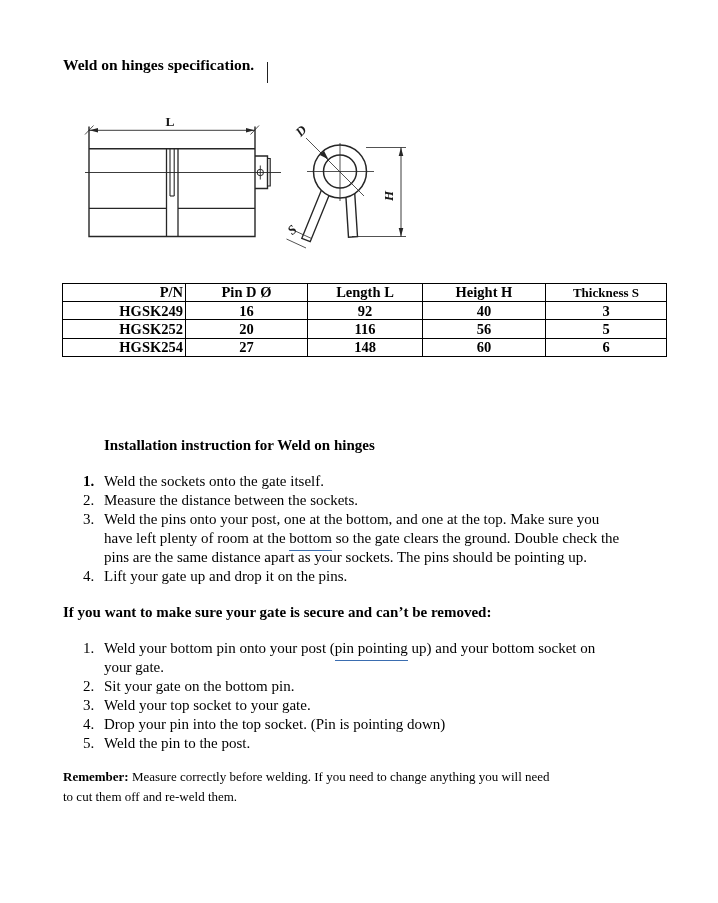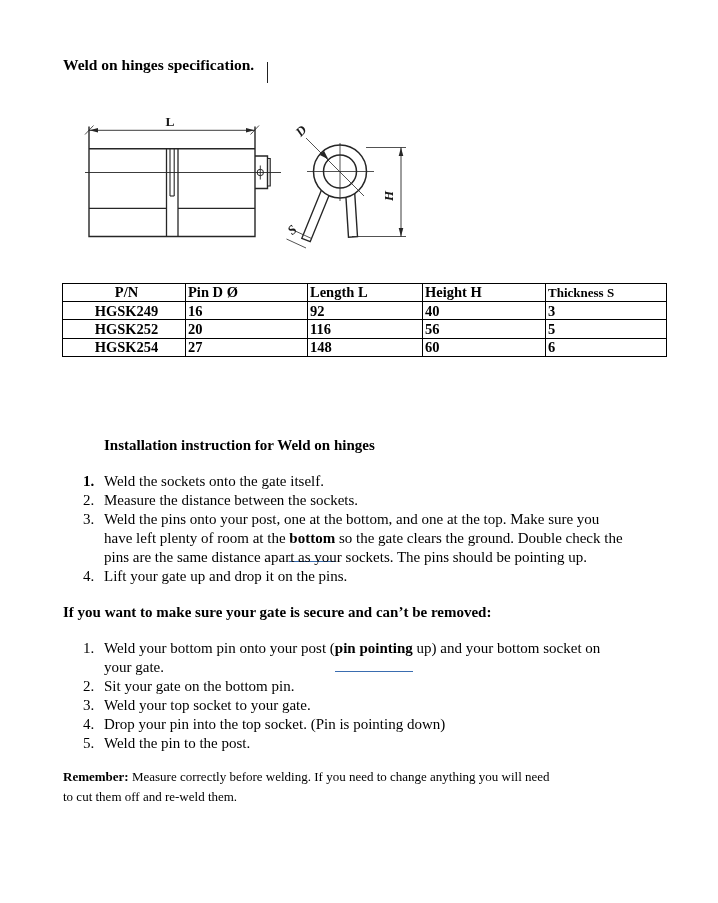--- a/index.html
+++ b/index.html
@@ -12,38 +12,38 @@
   
   #title{left:63px;top:56px;font-weight:bold;font-size:15.5px;white-space:nowrap;}
   #caret{left:267px;top:62px;width:1.4px;height:21px;background:#222;}
   
   #drawing{left:0;top:0;}
   #drawing text{font-family:"Liberation Serif","DejaVu Serif",serif;}
   
   #spec-table{position:absolute;left:62px;top:283px;border-collapse:collapse;table-layout:fixed;width:604px;}
   #spec-table td{
     border:1.8px solid #000;height:17.2px;padding:0 2px;
-    font-weight:bold;font-size:14.5px;line-height:1;text-align:left;vertical-align:middle;
+    font-weight:bold;font-size:14.5px;line-height:1;text-align:center;vertical-align:middle;
     overflow:hidden;white-space:nowrap;
   }
-  #spec-table td.pn{text-align:center;padding-left:7px;}
+  #spec-table td.pn{text-align:right;padding-left:7px;}
   #spec-table td.small{font-size:13px;}
   
   .h{position:absolute;left:63px;font-weight:bold;font-size:15px;white-space:nowrap;}
   #h-install{top:437px;margin-left:41px;}
   #h-secure{top:604px;}
   
   .list{position:absolute;left:63px;width:640px;font-size:15px;line-height:19px;}
   #list-install{top:472px;}
   #list-secure{top:639px;}
   .li{position:relative;padding-left:41px;}
   .li .marker{position:absolute;left:20px;top:0;}
   .li .marker.b{font-weight:bold;}
   .ln{white-space:nowrap;}
-  .u{border-bottom:1.6px solid #3a6db0;padding-bottom:15px;font-weight:bold;}
+  .u{border-bottom:1.6px solid #3a6db0;padding-bottom:4px;}
   
   #remember{position:absolute;left:63px;top:767px;width:640px;font-size:13px;line-height:20px;}
   #remember .lbl{font-weight:bold;}
 </style>
 </head>
 <body>
 
 <div class="abs" id="title">Weld on hinges specification.</div>
 <div class="abs" id="caret"></div>
 

